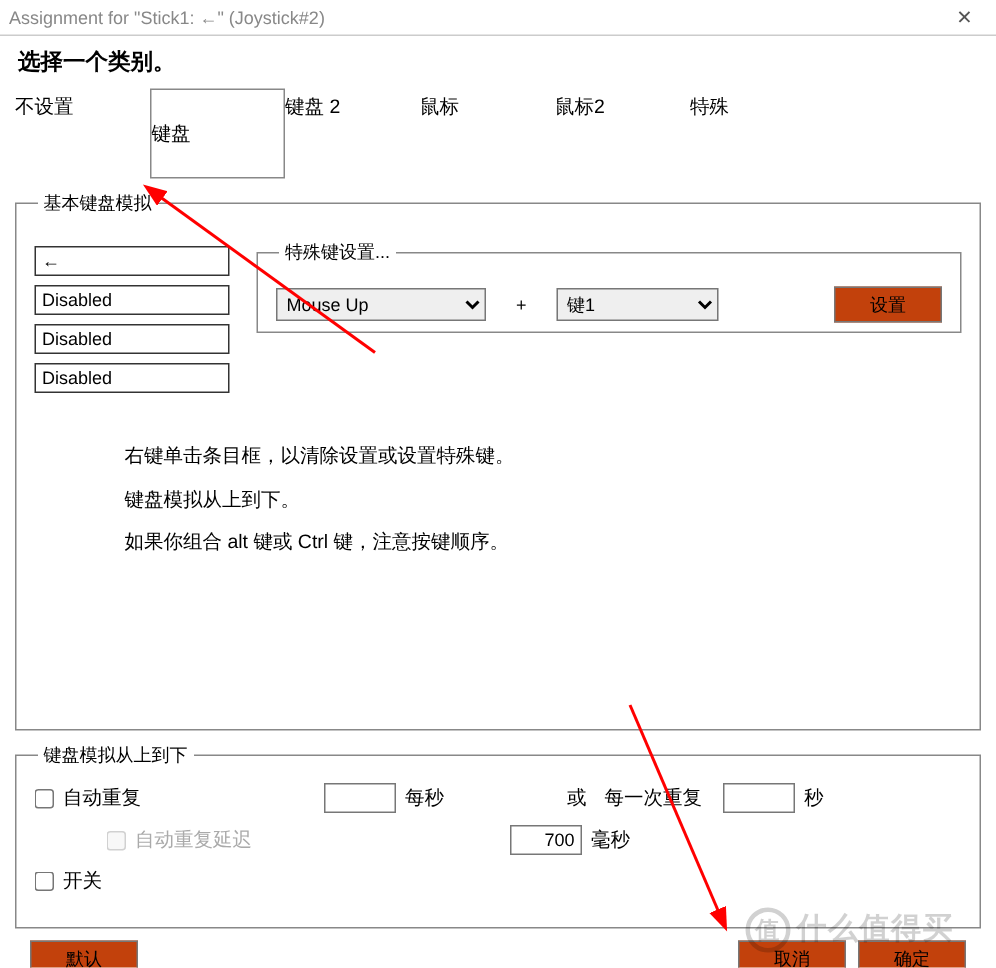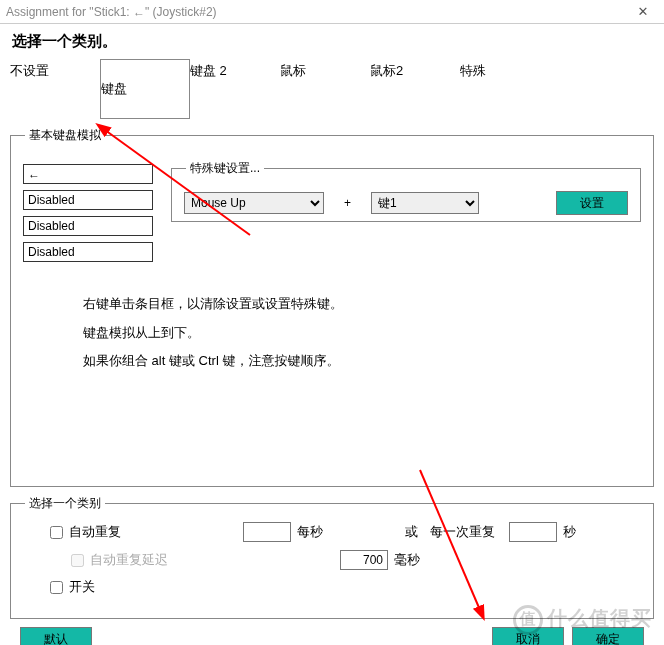--- a/index.html
+++ b/index.html
@@ -105,21 +105,21 @@
       font-size: 12px;
       padding: 0 2px;
     }
     select.sel1 { width: 140px; }
     select.sel2 { width: 108px; }
     .plus { font-size: 12px; }
     button.btn {
       height: 24px;
       min-width: 72px;
       border: 1px solid #777;
-      background: #14b8a6;
+      background: #c2410c;
       font-size: 12px;
       cursor: pointer;
       padding: 0 10px;
     }
     .hints {
       margin: 28px 0 10px 60px;
       line-height: 2.2;
       font-size: 13px;
     }
     .repeat-fs { padding: 10px 12px 14px 12px; }
@@ -131,21 +131,21 @@
       font-size: 13px;
     }
     .row input[type="text"].num {
       width: 48px;
       height: 20px;
       border: 1px solid #777;
       text-align: right;
       padding: 0 4px;
       font-size: 12px;
     }
-    .cb { display: flex; align-items: center; gap: 6px; margin-left: 27px; }
+    .cb { display: flex; align-items: center; gap: 6px; }
     .cb input { width: 13px; height: 13px; }
     .disabled { color: #aaa; padding-left: 30px; }
     .note-row {
       display: flex;
       align-items: center;
       gap: 10px;
       margin: 6px 0 8px 30px;
     }
     .note-row input {
       flex: 1;
@@ -154,28 +154,27 @@
       margin-right: 10px;
     }
     .bottom-buttons {
       display: flex;
       gap: 8px;
       padding: 0 10px;
     }
     .bottom-buttons .spacer { flex: 1; }
     .watermark {
       position: absolute;
-      right: 12px;
+      right: 28px;
       bottom: 10px;
       font-size: 20px;
       font-weight: bold;
       color: rgba(0,0,0,0.18);
       letter-spacing: 1px;
       pointer-events: none;
-      font-family: Liberation Mono, monospace;
     }
     .watermark .circle {
       display: inline-block;
       width: 30px; height: 30px;
       border: 3px solid rgba(0,0,0,0.18);
       border-radius: 50%;
       line-height: 25px;
       text-align: center;
       font-size: 16px;
       vertical-align: middle;
@@ -232,21 +231,21 @@
     </div>
 
     <div class="hints">
       <div>右键单击条目框，以清除设置或设置特殊键。</div>
       <div>键盘模拟从上到下。</div>
       <div>如果你组合 alt 键或 Ctrl 键，注意按键顺序。</div>
     </div>
   </fieldset>
 
   <fieldset class="repeat-fs">
-    <legend>选择一个类别</legend>
+    <legend>键盘模拟从上到下</legend>
 
     <div class="row">
       <label class="cb">
         <input type="checkbox" style="">
         <span>自动重复</span>
       </label>
       <span style="width:110px"></span>
       <input type="text" class="num" style="">
       <span>每秒</span>
       <span style="width:70px"></span>

